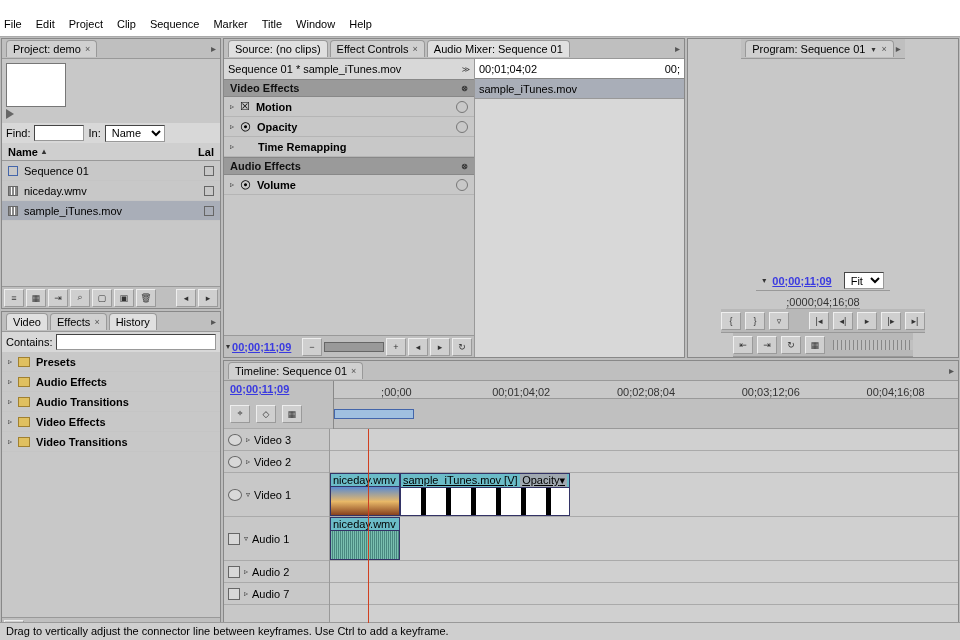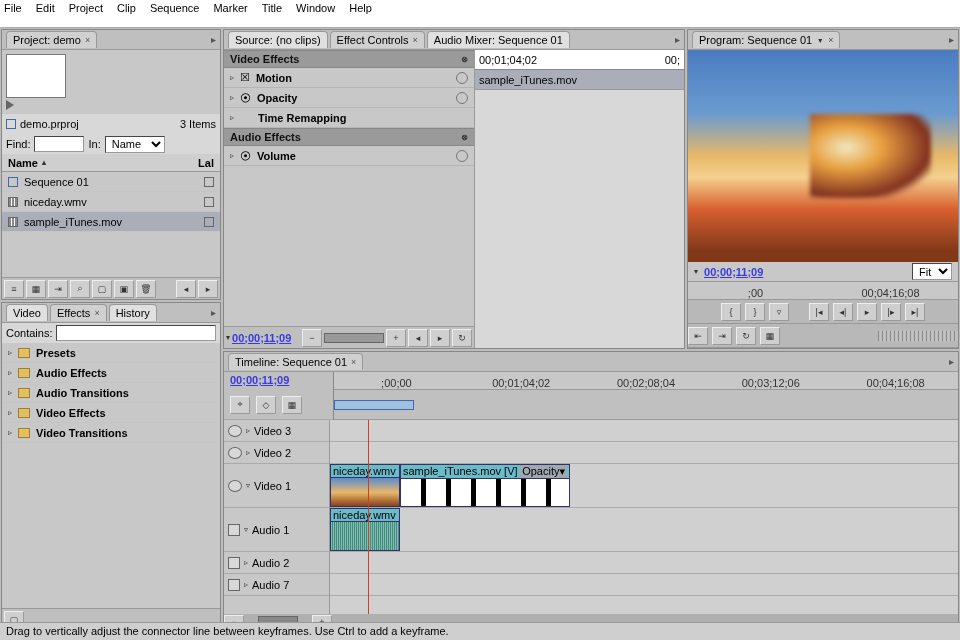--- a/index.html
+++ b/index.html
@@ -1,17 +1,17 @@
 <!DOCTYPE html>
 <html><head>
 <meta charset="utf-8">
 <style>
 * { box-sizing: border-box; margin: 0; padding: 0; font-family: Arial, sans-serif; font-size: 11px; }
 body { background: #bdbdbd; width: 960px; height: 640px; overflow: hidden; position: relative; }
-.menubar { background: #fff; height: 28px; display: flex; padding: 2px 4px; gap: 14px; border-bottom: 1px solid #aaa; }
+.menubar { background: #fff; height: 34px; display: flex; padding: 18px 4px; gap: 14px; border-bottom: 1px solid #aaa; }
 .menubar span { color: #000; cursor: default; }
 .main { display: flex; height: 604px; }
 .col { display: flex; flex-direction: column; }
 .panel { background: #c8c8c8; border: 1px solid #888; margin: 1px; display: flex; flex-direction: column; }
 .panel-head { background: #bfbfbf; border-bottom: 1px solid #999; display: flex; align-items: center; height: 20px; padding: 0 4px; }
 .tab { background: #e0e0e0; border: 1px solid #999; border-bottom: none; border-radius: 4px 4px 0 0; padding: 2px 6px; display: inline-flex; align-items: center; gap: 4px; margin-right: 2px; }
 .tab.active { background: #d0d0d0; }
 .close-x { font-size: 9px; color: #555; }
 .tri { font-size: 8px; color: #333; }
 .flymenu { font-size: 10px; color: #555; }
@@ -92,27 +92,20 @@
           <span class="close-x">×</span>
         </span>
         <span class="flymenu" style="margin-left:auto">▸</span>
       </div>
       <div class="proj-info" style="padding:4px;">
         <div style="display:flex;flex-direction:column;gap:2px;">
           <div class="thumb"></div>
           <span class="play-icon"></span>
         </div>
       </div>
-      <div class="row-light" style="justify-content:space-between;">
-        <span style="display:flex;align-items:center;gap:4px;">
-          <span class="seq-icon"></span>
-          <span>demo.prproj</span>
-        </span>
-        <span>3 Items</span>
-      </div>
       <div class="row-light">
         <span>Find:</span>
         <input class="inp" style="width: 50px;">
         <span>In:</span>
         <select class="inp" style="width:60px"><option>Name</option></select>
       </div>
       <div class="col-head">
         <span style="display:flex;align-items:center;gap:4px;">
           <span>Name</span>
           <span class="tri">▴</span>
@@ -204,20 +197,24 @@
           <span class="tab">Source: (no clips)</span>
           <span class="tab active">
             <span>Effect Controls</span>
             <span class="close-x">×</span>
           </span>
           <span class="tab">Audio Mixer: Sequence 01</span>
           <span class="flymenu" style="margin-left:auto">▸</span>
         </div>
         <div style="display:flex;flex:1;">
           <div style="width:250px;display:flex;flex-direction:column;">
+            <div class="row-light" style="justify-content:space-between;">
+              <span>Sequence 01 * sample_iTunes.mov</span>
+              <span class="tri">≫</span>
+            </div>
             <div class="section-row">
               <span>Video Effects</span>
               <span class="tri">⊗</span>
             </div>
             <div class="fx-row">
                 <span class="tri">▹</span>
                 <span>☒</span>
                 <span class="name">Motion</span>
                 <span class="circ"></span>
               </div>
@@ -261,21 +258,21 @@
               <span style="margin-left:auto">00;</span>
             </div>
             <div class="row-light" style="background:#a9aeb8;border-bottom:1px solid #999;">
               <span>sample_iTunes.mov</span>
             </div>
             <div style="flex:1"></div>
           </div>
         </div>
       </div>
 
-      <div class="panel" style="width:272px;">
+      <div class="panel" style="width:272px;align-items:center;">
         <div class="panel-head">
           <span class="tab active">
             <span>Program: Sequence 01</span>
             <span class="tri" style="margin:0 2px;">▾</span>
             <span class="close-x">×</span>
           </span>
           <span class="flymenu" style="margin-left:auto">▸</span>
         </div>
         <div class="preview">
           <div class="preview-img">
@@ -382,21 +379,21 @@
         <div class="tracks">
           <div class="playhead"></div>
           <div class="track"></div>
           <div class="track"></div>
           <div class="track tall">
             <div class="clip" style="left:0;width:70px;">
               <div class="clip-label">niceday.wmv</div>
               <div class="clip-body thumb-body"></div>
             </div>
             <div class="clip" style="left:70px;width:170px;">
-              <div class="clip-label" style="display:flex;">
+              <div class="clip-label" style="display:flex;text-decoration:underline;">
                 <span>sample_iTunes.mov [V]</span>
                 <span style="margin-left:auto;background:#a0a8b0;padding:0 2px;"><span>Opacity</span>▾</span>
               </div>
               <div class="clip-body frames"></div>
             </div>
           </div>
           <div class="track tall">
             <div class="clip" style="left:0;width:70px;">
               <div class="clip-label">niceday.wmv</div>
               <div class="audio-wave"></div>

